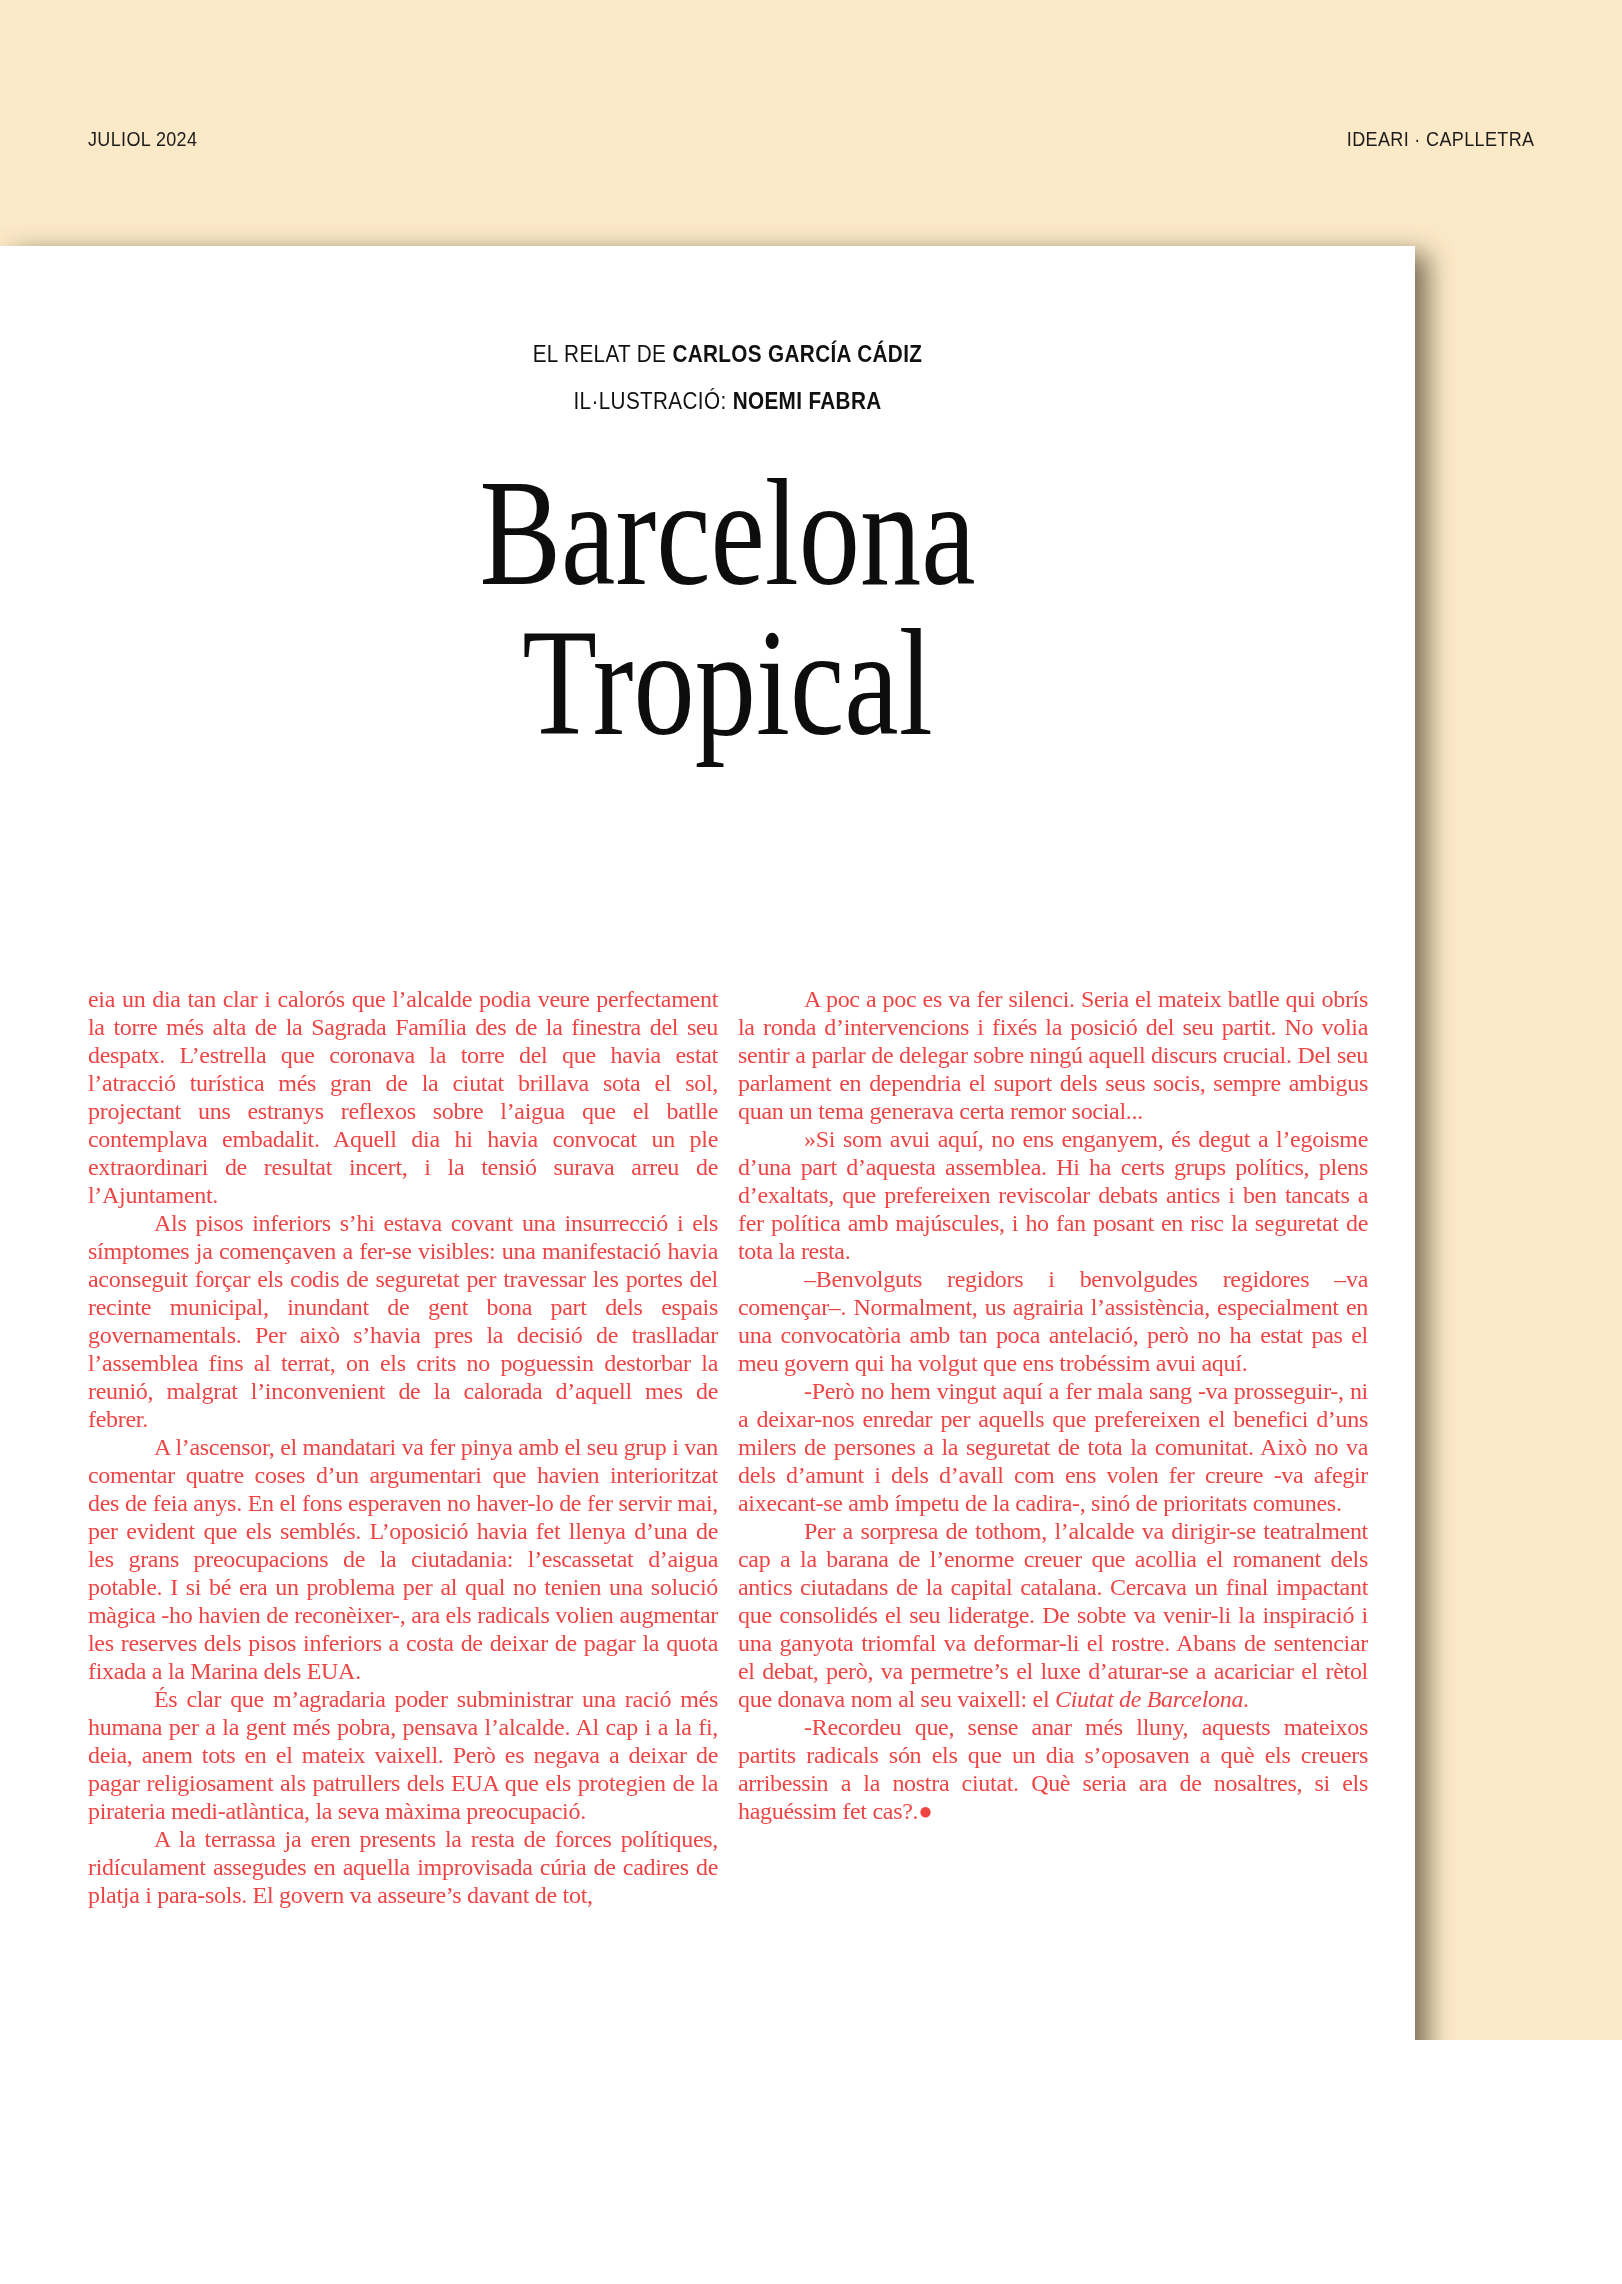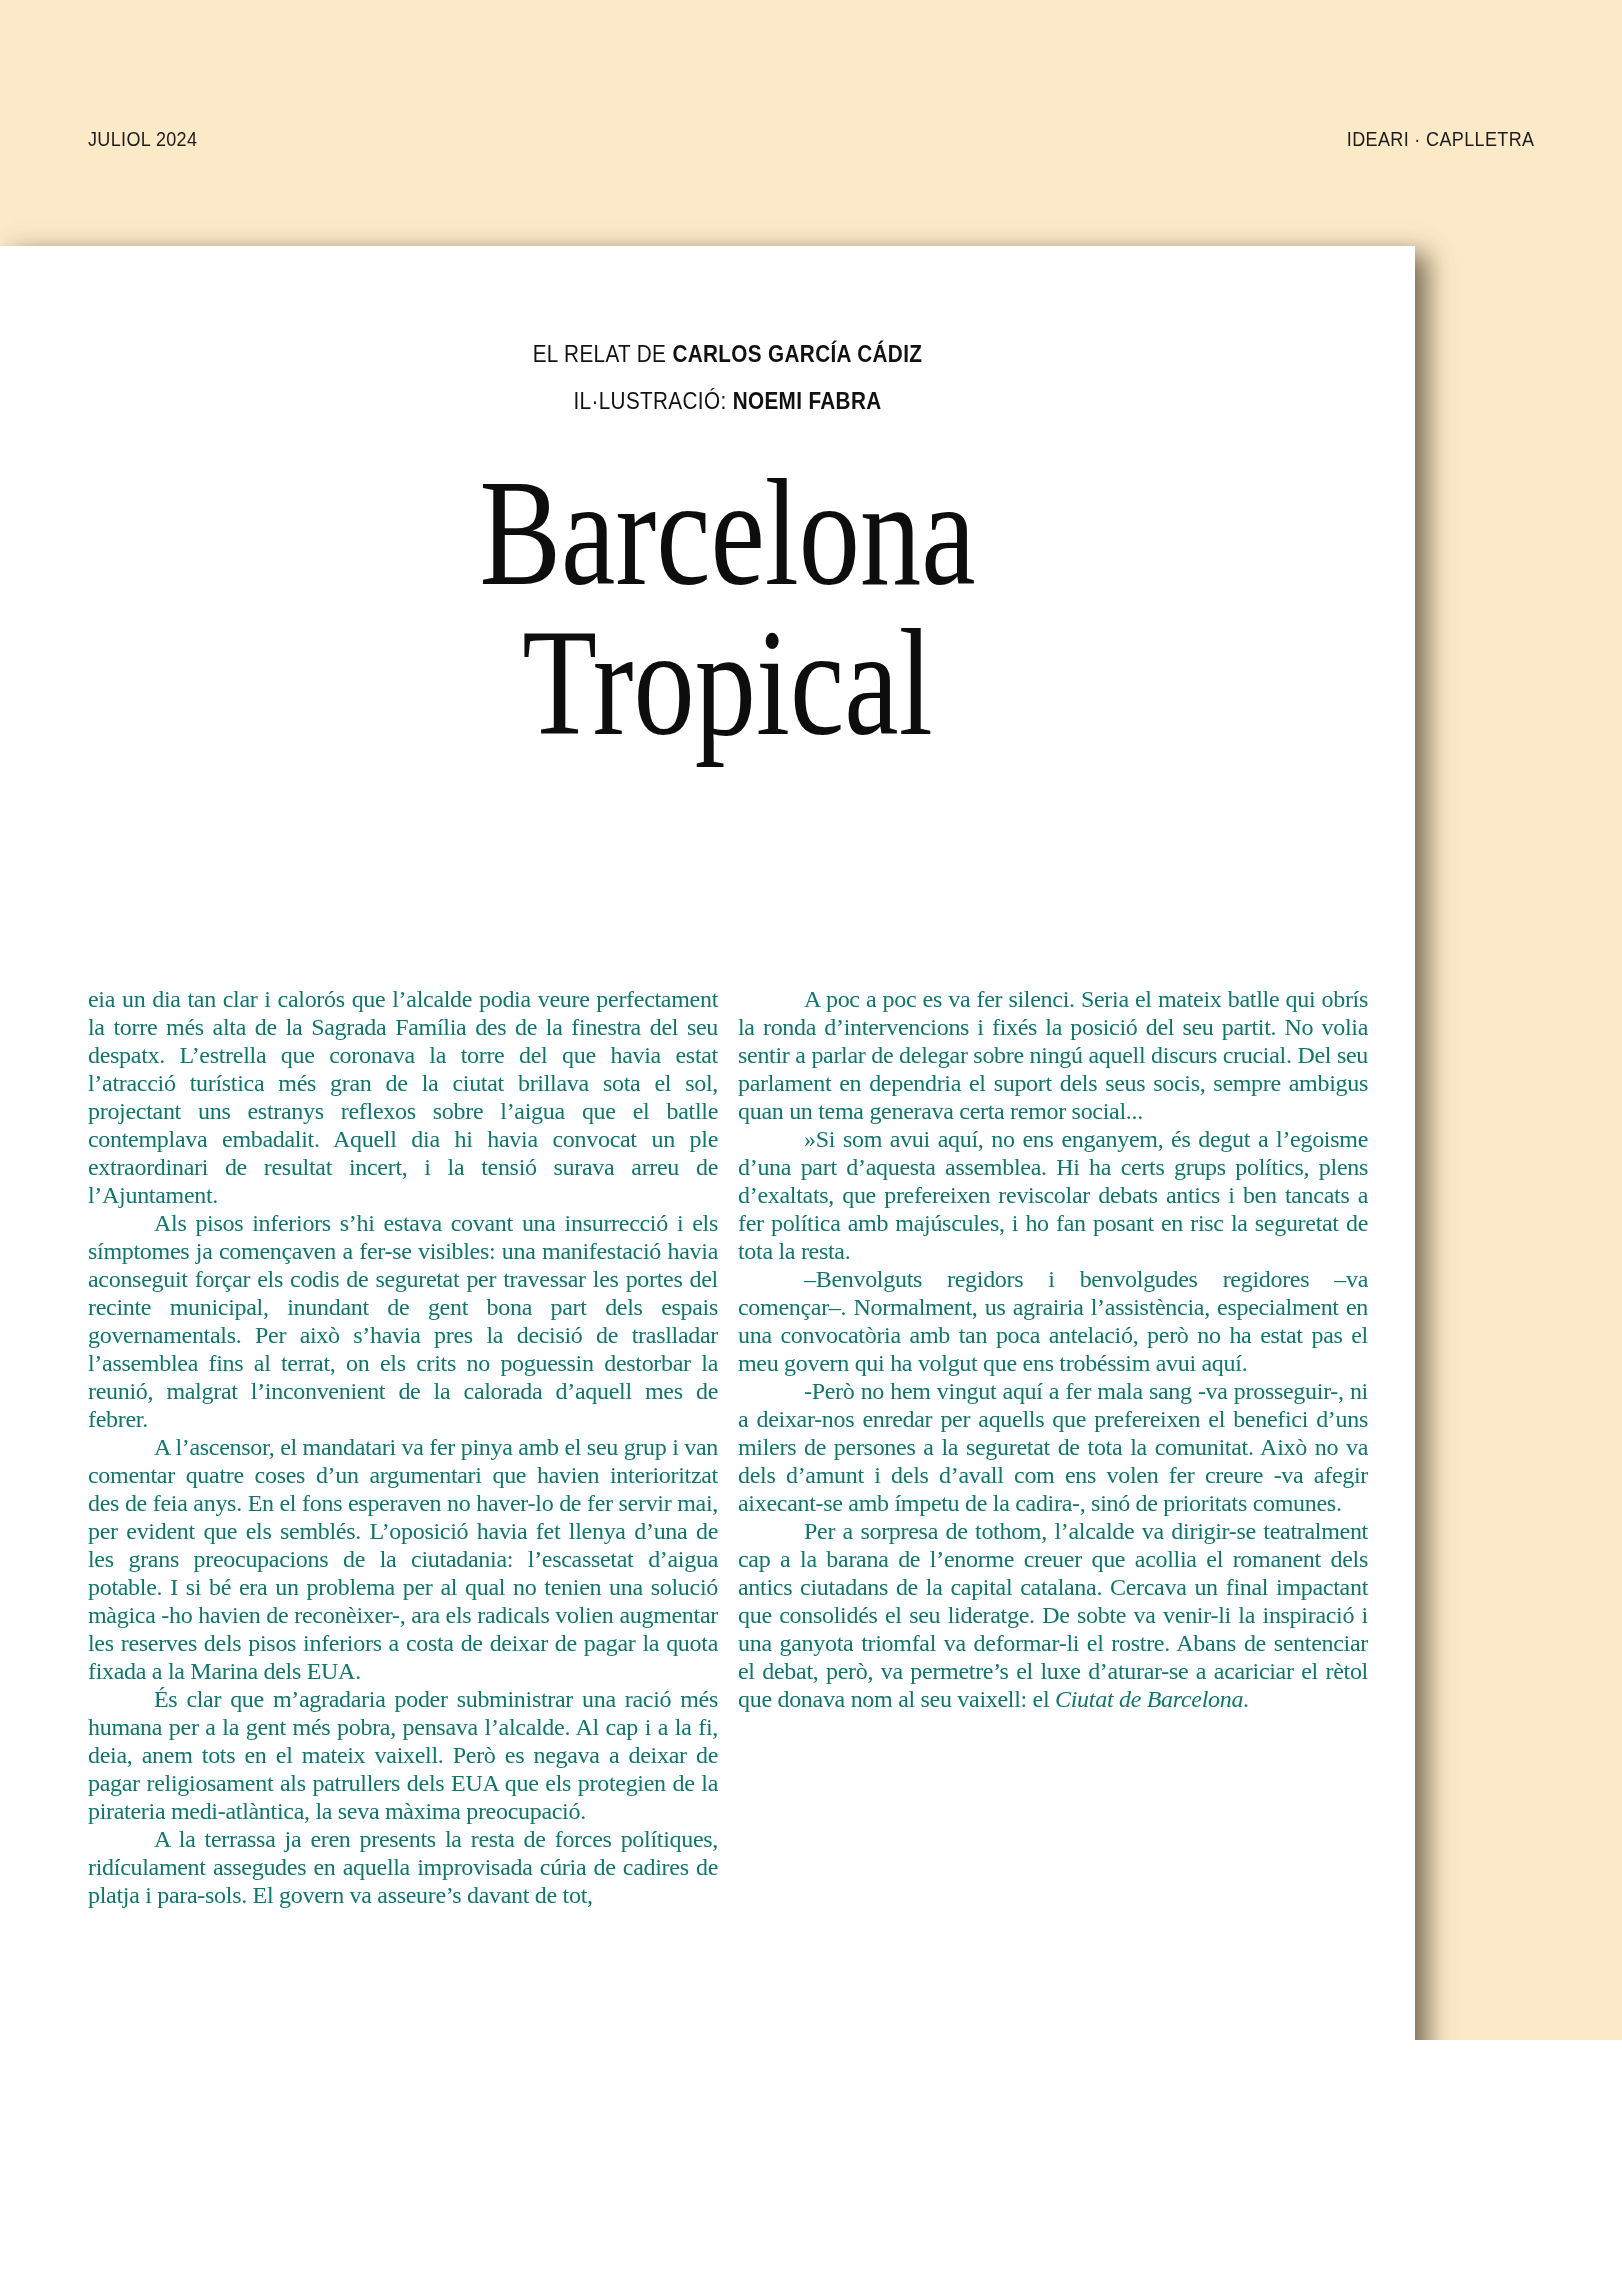--- a/index.html
+++ b/index.html
@@ -80,21 +80,21 @@
     min-width: 0;
   }
   .col p {
     margin: 0;
     font-size: 24px;
     line-height: 28px;
     letter-spacing: -0.3px;
     text-align: justify;
     hyphens: auto;
     -webkit-hyphens: auto;
-    color: #0f766e;
+    color: #ef4444;
   }
   .col p.indent { text-indent: 66px; }
   .col p i { font-style: italic; }
 
   .pagenum {
     position: absolute;
     top: 2177px;
     right: 76px;
     font-family: Liberation Mono, monospace;
     font-size: 24.4px;
@@ -128,20 +128,21 @@
         <p class="indent">A l’ascensor, el mandatari va fer pinya amb el seu grup i van comentar quatre coses d’un argumentari que havien interioritzat des de feia anys. En el fons esperaven no haver-lo de fer servir mai, per evident que els semblés. L’oposició havia fet llenya d’una de les grans preocupacions de la ciutadania: l’escassetat d’aigua potable. I si bé era un problema per al qual no tenien una solució màgica -ho havien de reconèixer-, ara els radicals volien augmentar les reserves dels pisos inferiors a costa de deixar de pagar la quota fixada a la Marina dels EUA.</p>
         <p class="indent">És clar que m’agradaria poder subministrar una ració més humana per a la gent més pobra, pensava l’alcalde. Al cap i a la fi, deia, anem tots en el mateix vaixell. Però es negava a deixar de pagar religiosament als patrullers dels EUA que els protegien de la pirateria medi-atlàntica, la seva màxima preocupació.</p>
         <p class="indent">A la terrassa ja eren presents la resta de forces polítiques, ridículament assegudes en aquella improvisada cúria de cadires de platja i para-sols. El govern va asseure’s davant de tot,</p>
       </div>
       <div class="col">
         <p class="indent">A poc a poc es va fer silenci. Seria el mateix batlle qui obrís la ronda d’intervencions i fixés la posició del seu partit. No volia sentir a parlar de delegar sobre ningú aquell discurs crucial. Del seu parlament en dependria el suport dels seus socis, sempre ambigus quan un tema generava certa remor social...</p>
         <p class="indent">»Si som avui aquí, no ens enganyem, és degut a l’egoisme d’una part d’aquesta assemblea. Hi ha certs grups polítics, plens d’exaltats, que prefereixen reviscolar debats antics i ben tancats a fer política amb majúscules, i ho fan posant en risc la seguretat de tota la resta.</p>
         <p class="indent">–Benvolguts regidors i benvolgudes regidores –va començar–. Normalment, us agrairia l’assistència, especialment en una convocatòria amb tan poca antelació, però no ha estat pas el meu govern qui ha volgut que ens trobéssim avui aquí.</p>
         <p class="indent">-Però no hem vingut aquí a fer mala sang -va prosseguir-, ni a deixar-nos enredar per aquells que prefereixen el benefici d’uns milers de persones a la seguretat de tota la comunitat. Això no va dels d’amunt i dels d’avall com ens volen fer creure -va afegir aixecant-se amb ímpetu de la cadira-, sinó de prioritats comunes.</p>
         <p class="indent"><span>Per a sorpresa de tothom, l’alcalde va dirigir-se teatralment cap a la barana de l’enorme creuer que acollia el romanent dels antics ciutadans de la capital catalana. Cercava un final impactant que consolidés el seu lideratge. De sobte va venir-li la inspiració i una ganyota triomfal va deformar-li el rostre. Abans de sentenciar el debat, però, va permetre’s el luxe d’aturar-se a acariciar el rètol que donava nom al seu vaixell: el </span><i>Ciutat de Barcelona</i><span>.</span></p>
+        <p class="indent">-Recordeu que, sense anar més lluny, aquests mateixos partits radicals són els que un dia s’oposaven a què els creuers arribessin a la nostra ciutat. Què seria ara de nosaltres, si els haguéssim fet cas?.●</p>
       </div>
     </div>
 
   </div>
 
   <div class="pagenum">61</div>
 
 </div>
 
 

